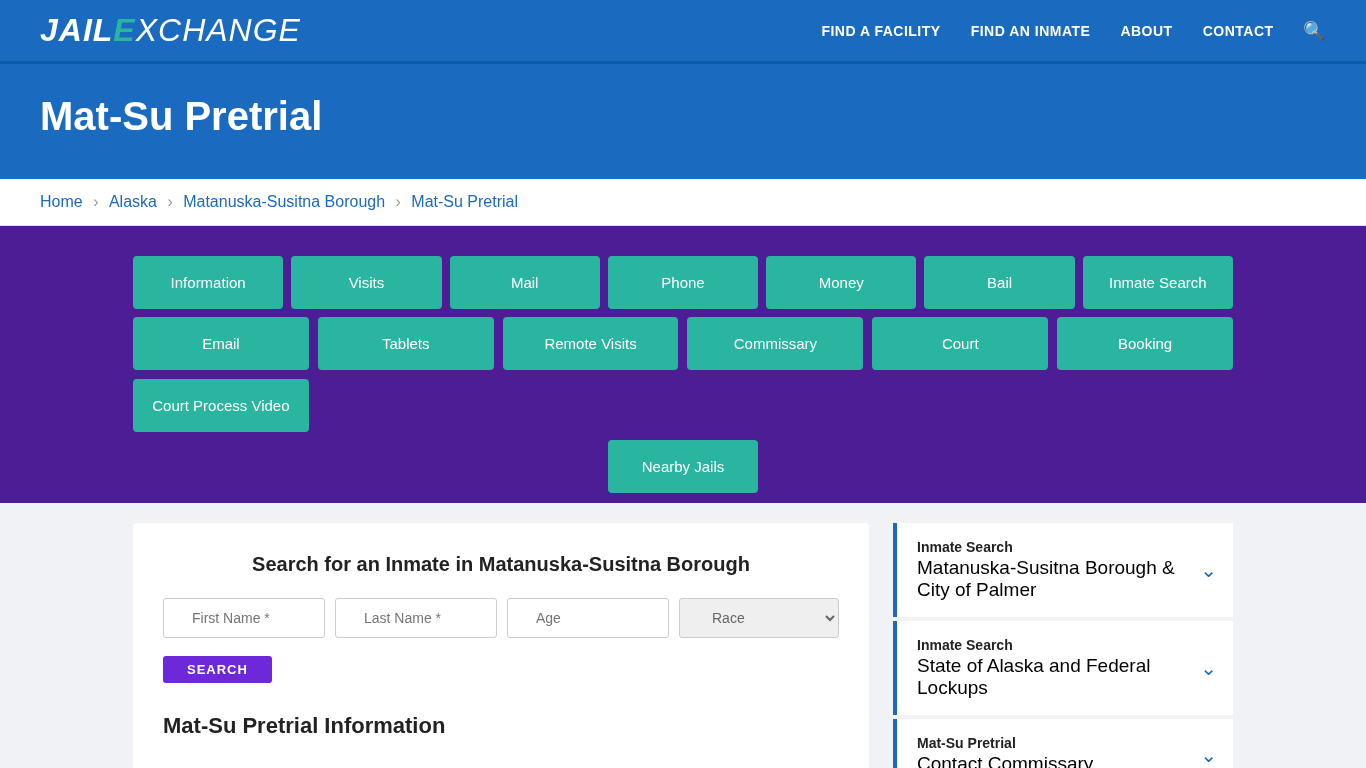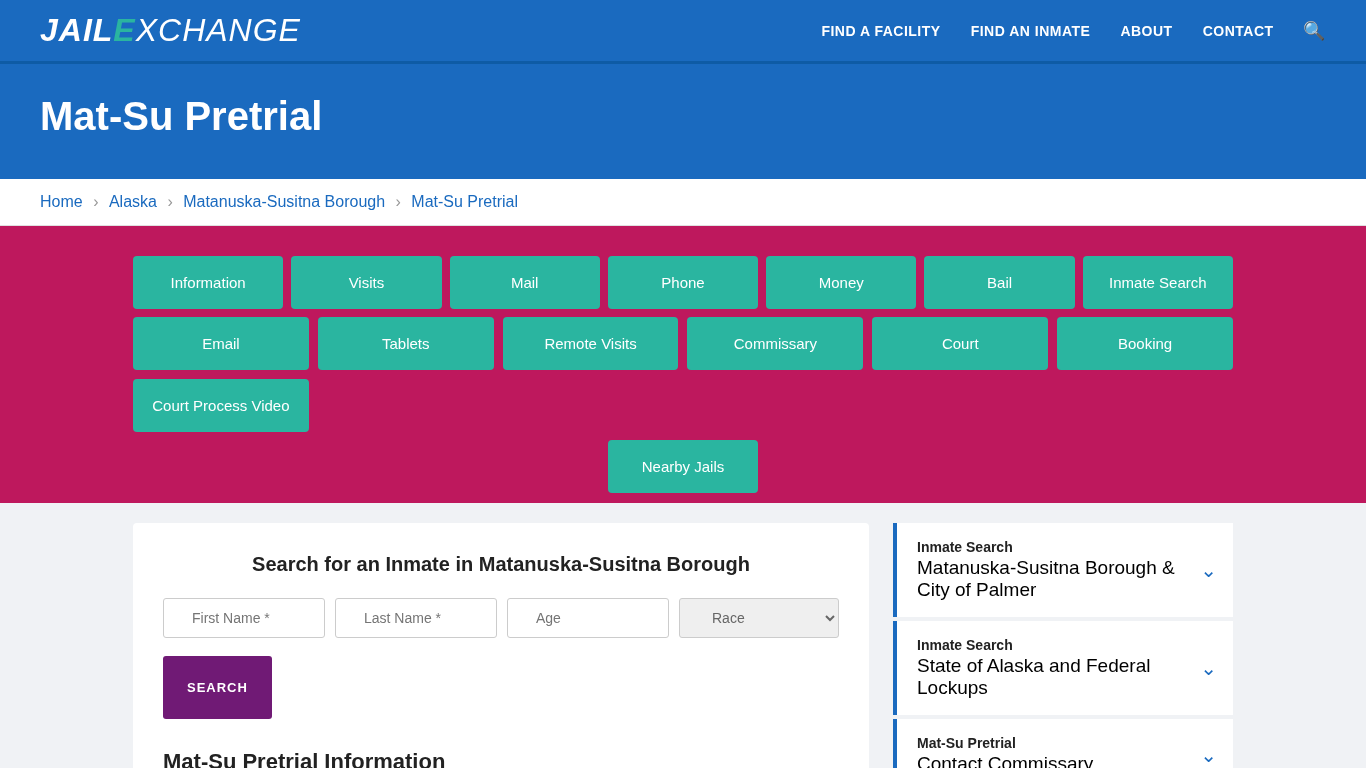--- a/index.html
+++ b/index.html
@@ -66,21 +66,21 @@
       color: #1a6abf;
       text-decoration: none;
     }
     .breadcrumb .sep {
       margin: 0 6px;
       color: #999;
     }
 
     
     .btn-grid-wrap {
-      background: #be185d;
+      background: #4c1d95;
       padding: 30px 40px 10px 40px;
     }
     .btn-grid {
       display: grid;
       grid-template-columns: repeat(7, 1fr);
       gap: 8px;
       max-width: 1100px;
       margin: 0 auto;
     }
     .btn-grid-row2 {
@@ -149,25 +149,25 @@
       border: 1px solid #ccc;
       border-radius: 3px;
       padding: 10px 28px;
       font-size: 14px;
       color: #666;
       flex: 1;
       min-width: 100px;
     }
     .search-form select { min-width: 130px; max-width: 160px; }
     .search-btn {
-      background: #701a75;
+      background: #6d28d9;
       color: #fff;
       border: none;
       border-radius: 3px;
-      padding: 24px 24px;
+      padding: 6px 24px;
       font-size: 13px;
       font-weight: 700;
       letter-spacing: 1px;
       cursor: pointer;
       text-transform: uppercase;
     }
 
     
     .right-sidebar {
       width: 340px;

